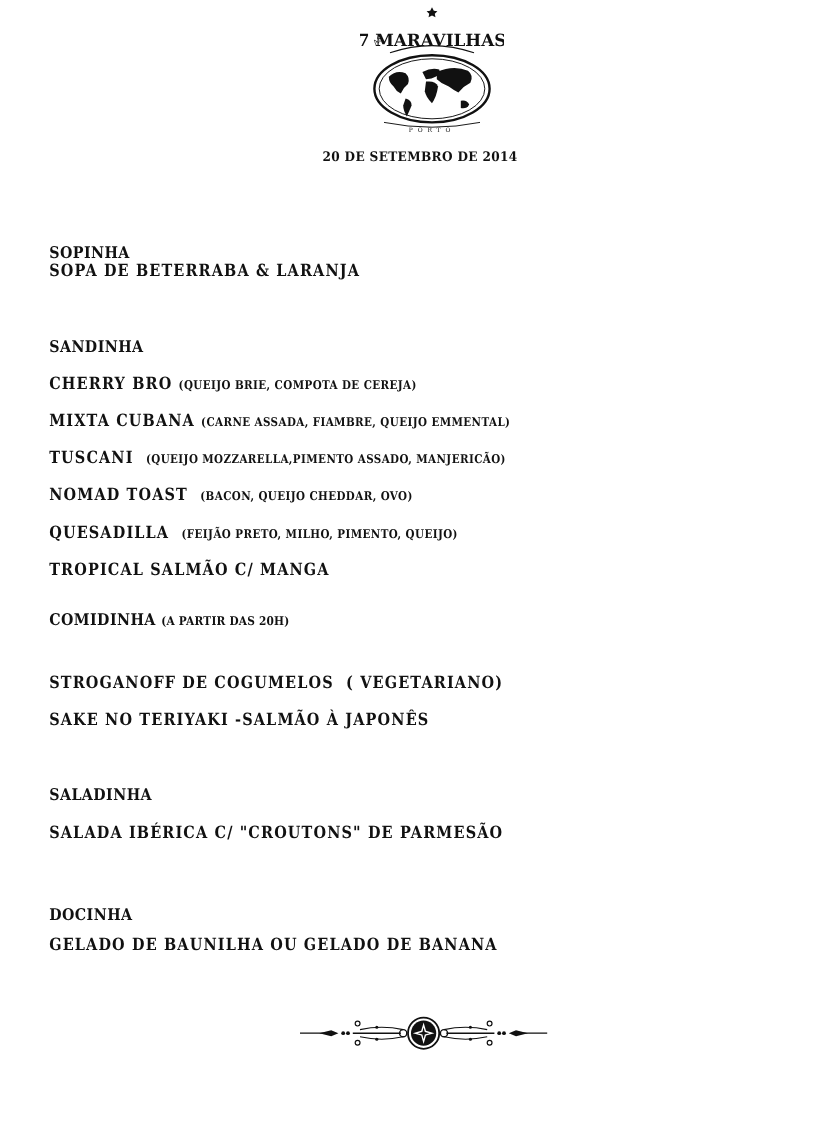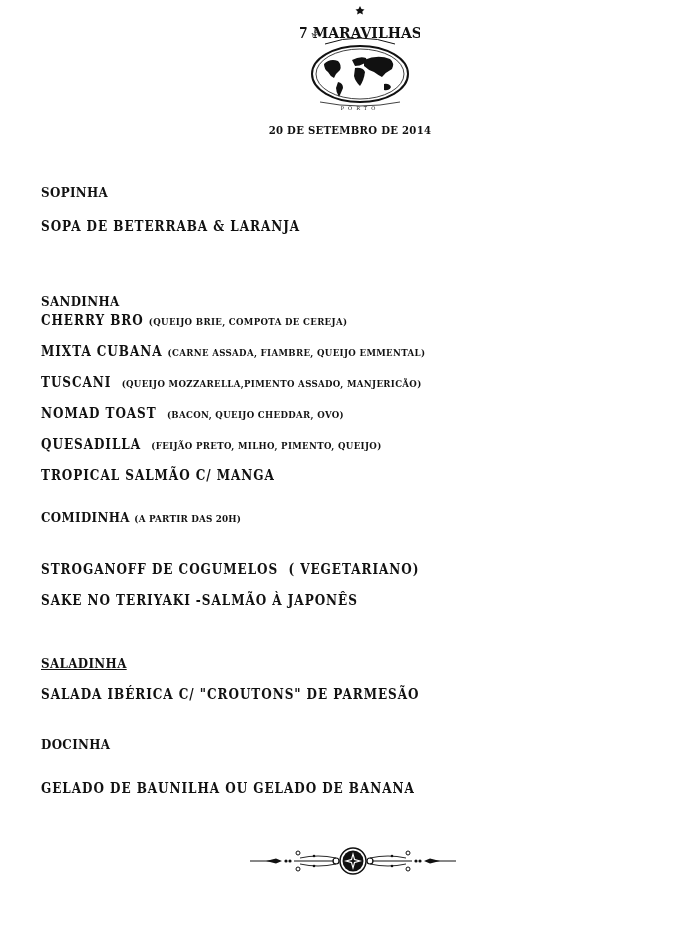--- a/index.html
+++ b/index.html
@@ -46,28 +46,28 @@
     <path d="M55 64 q8 -1 10 4 q-1 8 -5 14 q-5 -5 -6 -10z" fill="#111"></path>
     <path d="M64 56 q14 -6 26 -1 q5 4 2 10 q-6 3 -10 8 q-4 -2 -8 -5 q-6 -2 -10 -6z" fill="#111"></path>
     <path d="M84 80 q5 -1 7 3 q-2 4 -7 3z" fill="#111"></path>
     <path d="M20 98 q40 8 80 0" fill="none" stroke="#111" stroke-width="0.8"></path>
     <text x="60" y="106" text-anchor="middle" font-family="'DejaVu Serif', serif" font-size="5" letter-spacing="4" fill="#111">PORTO</text>
   </svg>
 </div>
 
 <div class="date">20 DE SETEMBRO DE 2014</div>
 
-<div class="section" style="top:184px;">
+<div class="section" style="top:203px;">
   <div class="heading"><span>SOPINHA</span></div>
 </div>
 <div class="item" style="top:218px;">
   <span>SOPA DE BETERRABA &amp; LARANJA</span>
 </div>
 
-<div class="section" style="top:281px;margin-top:12px;">
+<div class="section" style="top:281px;">
   <div class="heading"><span>SANDINHA</span></div>
 </div>
 <div class="item" style="top:312px;">
   <span>CHERRY BRO</span>
   <span class="desc">(QUEIJO BRIE, COMPOTA DE CEREJA)</span>
 </div>
 <div class="item" style="top:343px;">
   <span>MIXTA CUBANA</span>
   <span class="desc">(CARNE ASSADA, FIAMBRE, QUEIJO EMMENTAL)</span>
 </div>
@@ -93,28 +93,28 @@
     <span class="note">(A PARTIR DAS 20H)</span>
   </div>
 </div>
 <div class="item" style="top:561px;">
   <span style="white-space:pre;">STROGANOFF DE COGUMELOS  ( VEGETARIANO)</span>
 </div>
 <div class="item" style="top:592px;">
   <span>SAKE NO TERIYAKI -SALMÃO À JAPONÊS</span>
 </div>
 
-<div class="section" style="top:655px;text-decoration:underline;">
+<div class="section" style="top:655px;">
   <div class="heading"><span>SALADINHA</span></div>
 </div>
 <div class="item" style="top:686px;">
   <span>SALADA IBÉRICA C/ "CROUTONS" DE PARMESÃO</span>
 </div>
 
-<div class="section" style="top:736px;">
+<div class="section" style="top:755px;">
   <div class="heading"><span>DOCINHA</span></div>
 </div>
 <div class="item" style="top:780px;">
   <span>GELADO DE BAUNILHA OU GELADO DE BANANA</span>
 </div>
 
 <div class="ornament">
   <svg width="210" height="30" viewBox="0 0 210 30">
     <path d="M2 15 L30 15 M180 15 L208 15" stroke="#111" stroke-width="1"></path>
     <path d="M18 15 l10 -2.5 l6 2.5 l-6 2.5z M192 15 l-10 -2.5 l-6 2.5 l6 2.5z" fill="#111"></path>

